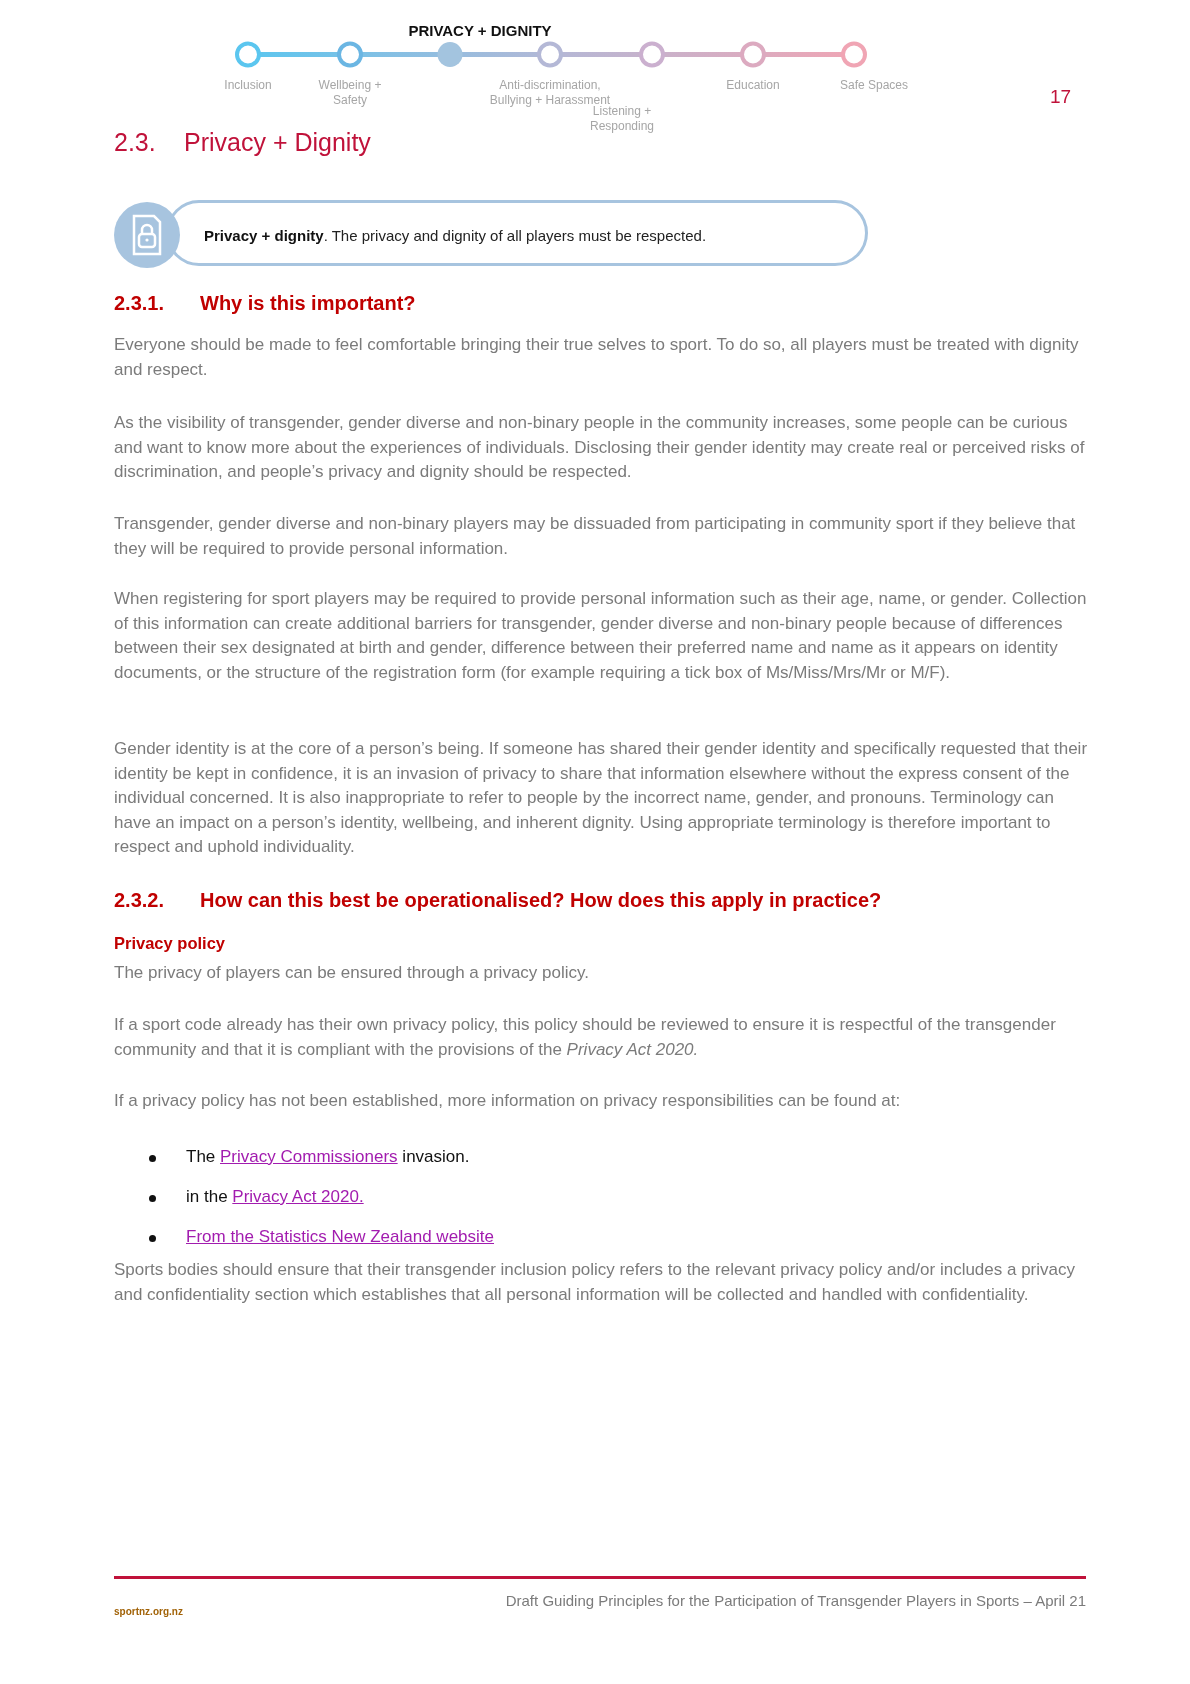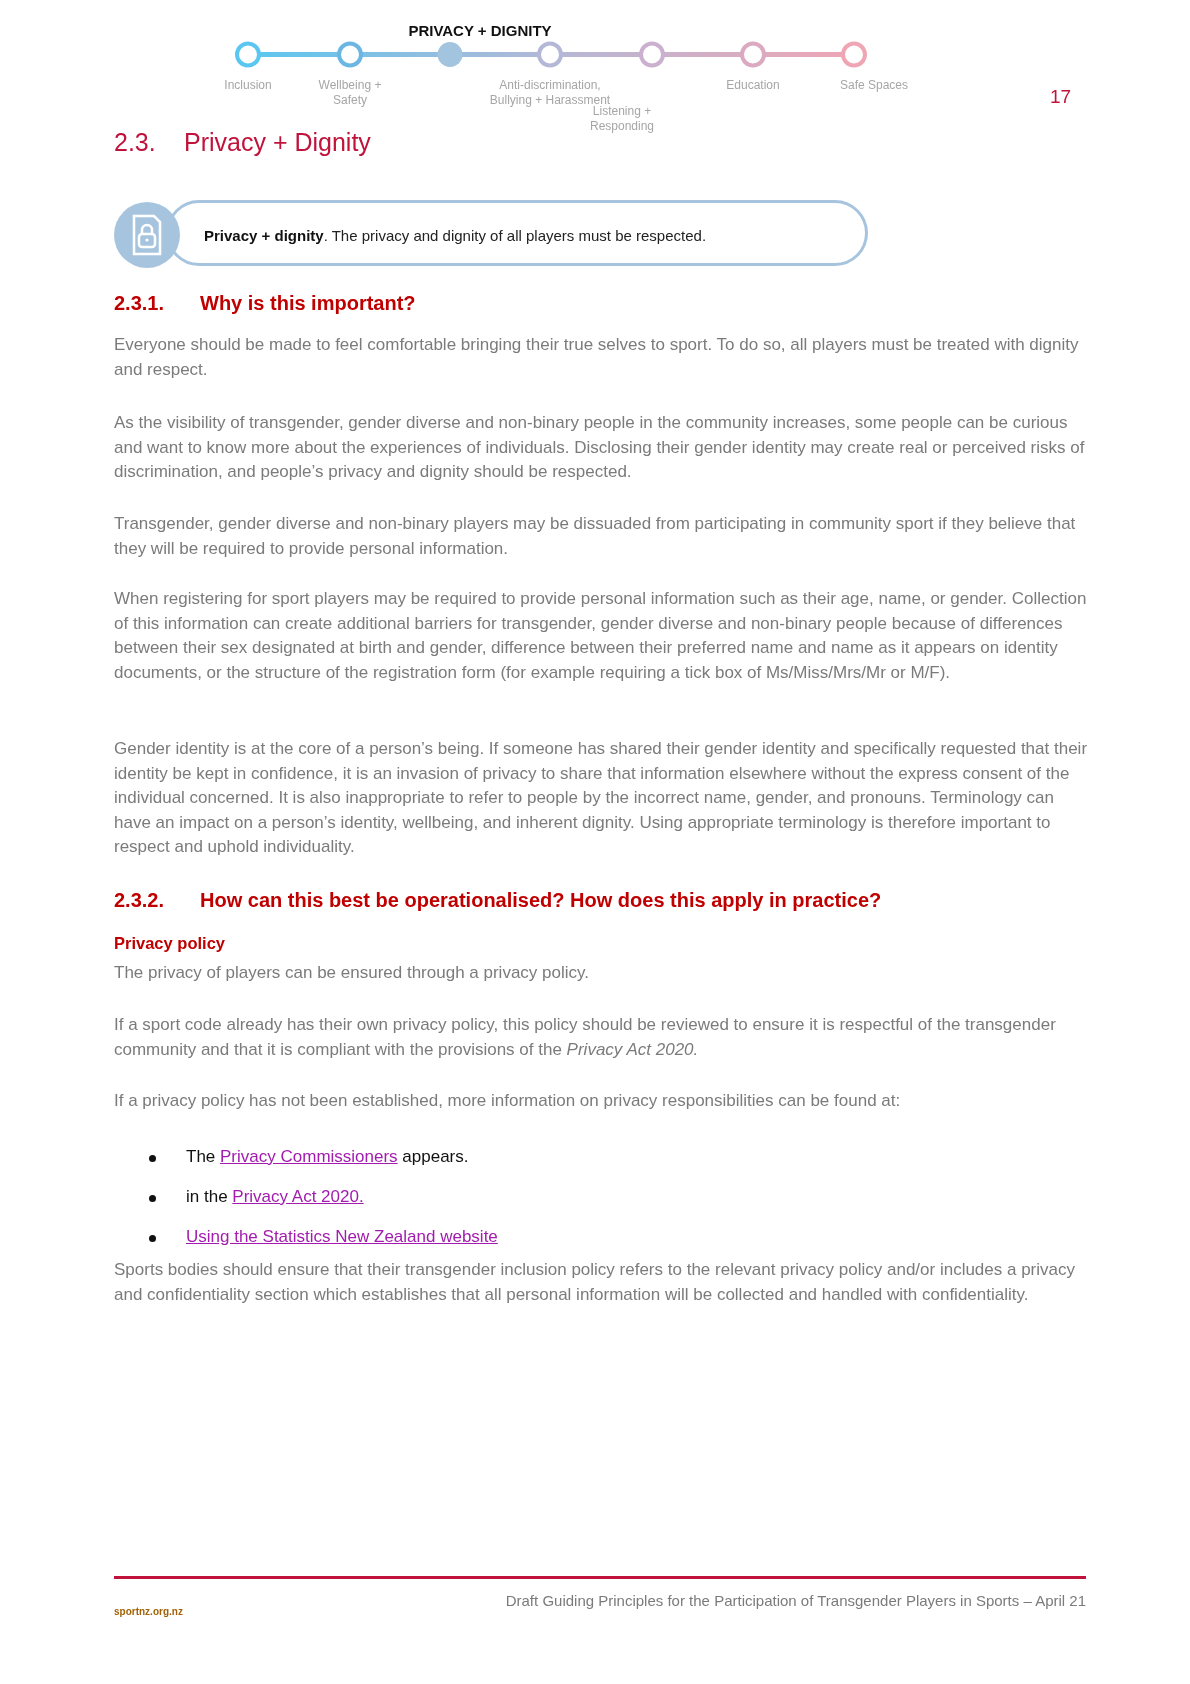--- a/index.html
+++ b/index.html
@@ -101,22 +101,22 @@
 <p class="para" style="top:587px;">When registering for sport players may be required to provide personal information such as their age, name, or gender. Collection of this information can create additional barriers for transgender, gender diverse and non-binary people because of differences between their sex designated at birth and gender, difference between their preferred name and name as it appears on identity documents, or the structure of the registration form (for example requiring a tick box of Ms/Miss/Mrs/Mr or M/F).</p>
 <p class="para" style="top:737px;">Gender identity is at the core of a person’s being. If someone has shared their gender identity and specifically requested that their identity be kept in confidence, it is an invasion of privacy to share that information elsewhere without the express consent of the individual concerned. It is also inappropriate to refer to people by the incorrect name, gender, and pronouns. Terminology can have an impact on a person’s identity, wellbeing, and inherent dignity. Using appropriate terminology is therefore important to respect and uphold individuality.</p>
 
 <h3 style="left:114px; top:889px;"><span class="num">2.3.2.</span><span>How can this best be operationalised? How does this apply in practice?</span></h3>
 <div class="subhead" style="top:934px;">Privacy policy</div>
 <p class="para" style="top:961px;">The privacy of players can be ensured through a privacy policy.</p>
 <p class="para" style="top:1013px;"><span>If a sport code already has their own privacy policy, this policy should be reviewed to ensure it is respectful of the transgender community and that it is compliant with the provisions of the </span><i>Privacy Act 2020.</i></p>
 <p class="para" style="top:1089px;">If a privacy policy has not been established, more information on privacy responsibilities can be found at:</p>
 
 <ul class="bullets">
-  <li><span>The </span><a href="#">Privacy Commissioners</a><span> appears.</span></li>
+  <li><span>The </span><a href="#">Privacy Commissioners</a><span> invasion.</span></li>
   <li><span>in the </span><a href="#">Privacy Act 2020.</a><span></span></li>
-  <li><span></span><a href="#">Using the Statistics New Zealand website</a><span></span></li>
+  <li><span></span><a href="#">From the Statistics New Zealand website</a><span></span></li>
 </ul>
 
 <p class="para" style="top:1258px;">Sports bodies should ensure that their transgender inclusion policy refers to the relevant privacy policy and/or includes a privacy and confidentiality section which establishes that all personal information will be collected and handled with confidentiality.</p>
 
 <div class="abs footer-rule"></div>
 <div class="abs footer-left">sportnz.org.nz</div>
 <div class="abs footer-right">Draft Guiding Principles for the Participation of Transgender Players in Sports – April 21</div>
 
 </body></html>

